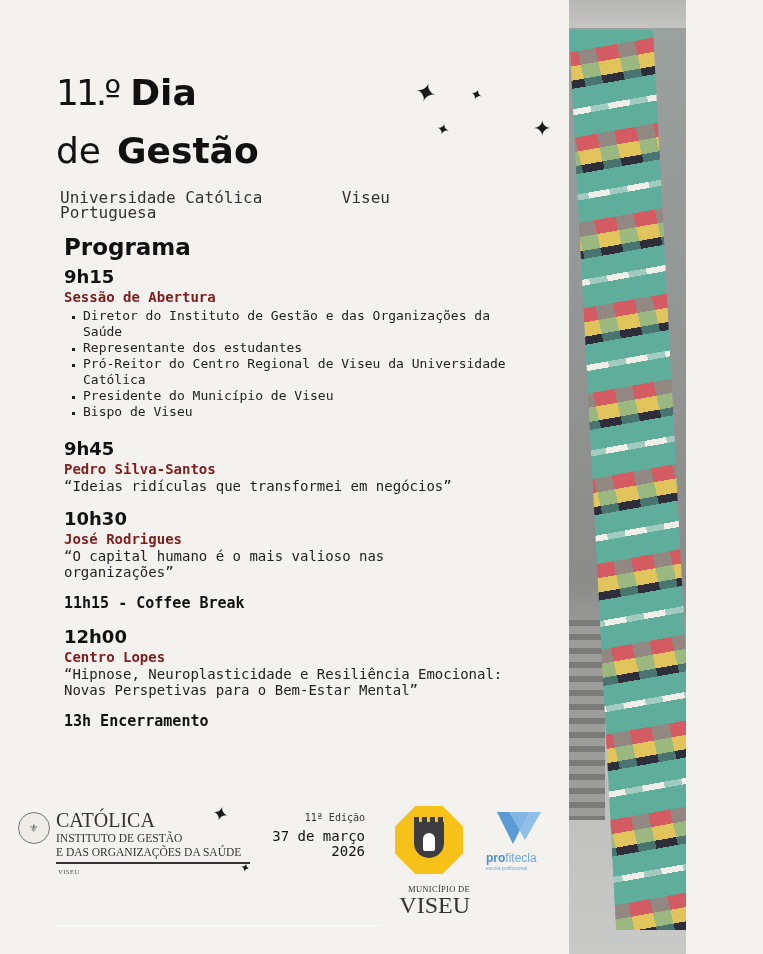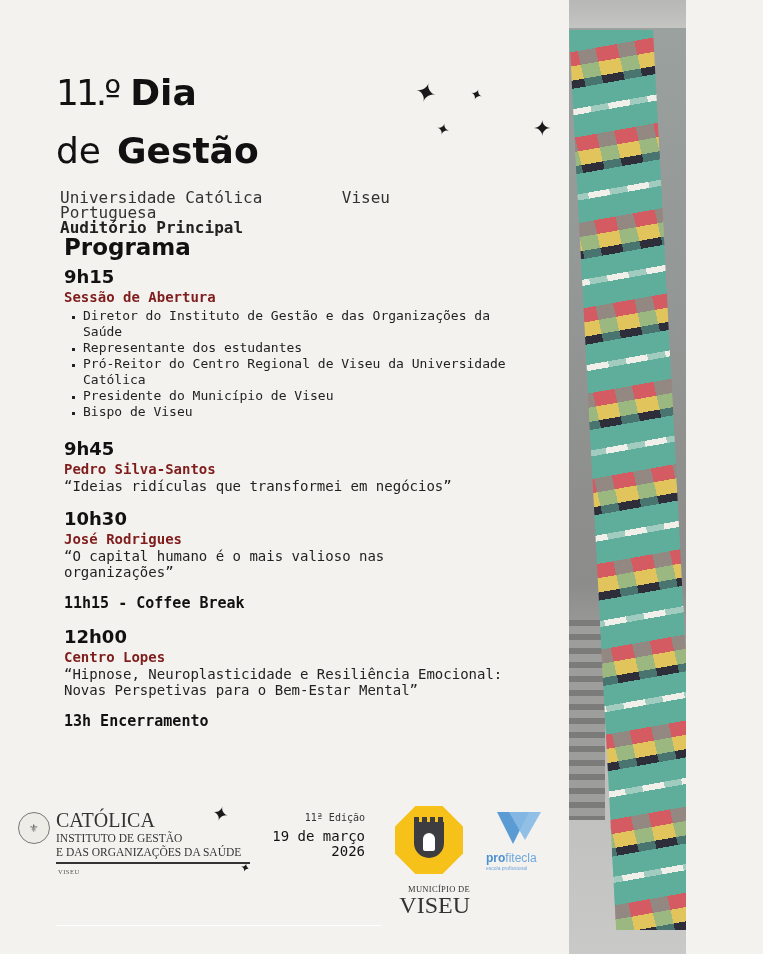--- a/index.html
+++ b/index.html
@@ -151,21 +151,20 @@
   <span class="t2">
     <span class="de">de</span><span>Gestão</span>
   </span>
 </h1>
 
 <div class="abs subtitle">
   <div class="row1">
     <span>Universidade Católica Portuguesa</span>
     <span>Viseu</span>
   </div>
-  <div class="row2">Auditório Principal</div>
 </div>
 
 <span class="abs sparkle" style="left:415px; top:80px; font-size:26px; transform:rotate(15deg);">✦</span>
 <span class="abs sparkle" style="left:470px; top:88px; font-size:15px; transform:rotate(20deg);">✦</span>
 <span class="abs sparkle" style="left:436px; top:122px; font-size:16px; transform:rotate(15deg);">✦</span>
 <span class="abs sparkle" style="left:533px; top:118px; font-size:22px;">✦</span>
 <span class="abs sparkle" style="left:212px; top:804px; font-size:20px; transform:rotate(15deg);">✦</span>
 <span class="abs sparkle" style="left:240px; top:862px; font-size:12px; transform:rotate(15deg);">✦</span>
 
 <section class="abs program">
@@ -219,21 +218,21 @@
     <div>INSTITUTO DE GESTÃO</div>
     <div>E DAS ORGANIZAÇÕES DA SAÚDE</div>
   </div>
   <div class="cat-rule"></div>
   <div class="cat-city">VISEU</div>
 </div>
 
 <div class="abs edition">
   <div class="ed">11ª Edição</div>
   <div class="date">
-    <div>19 de março</div>
+    <div>37 de março</div>
     <div>2026</div>
   </div>
 </div>
 
 <div class="abs municipio">
   <div class="octagon">
     <div class="shield"></div>
   </div>
   <div class="mun-label">MUNICÍPIO DE</div>
   <div class="mun-city">VISEU</div>

